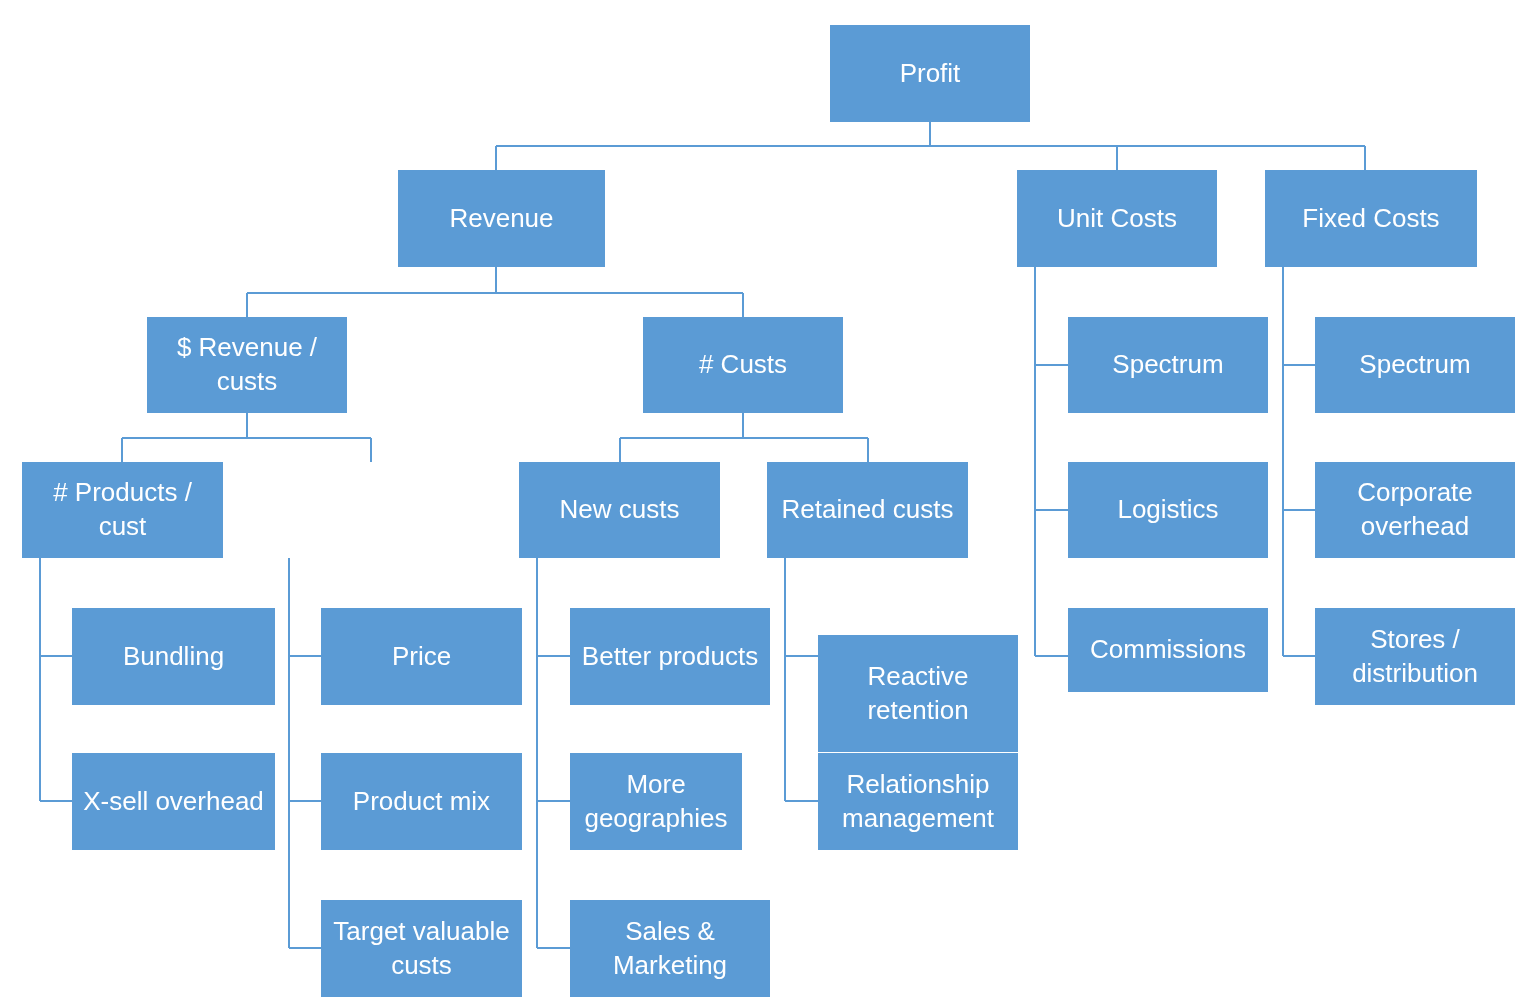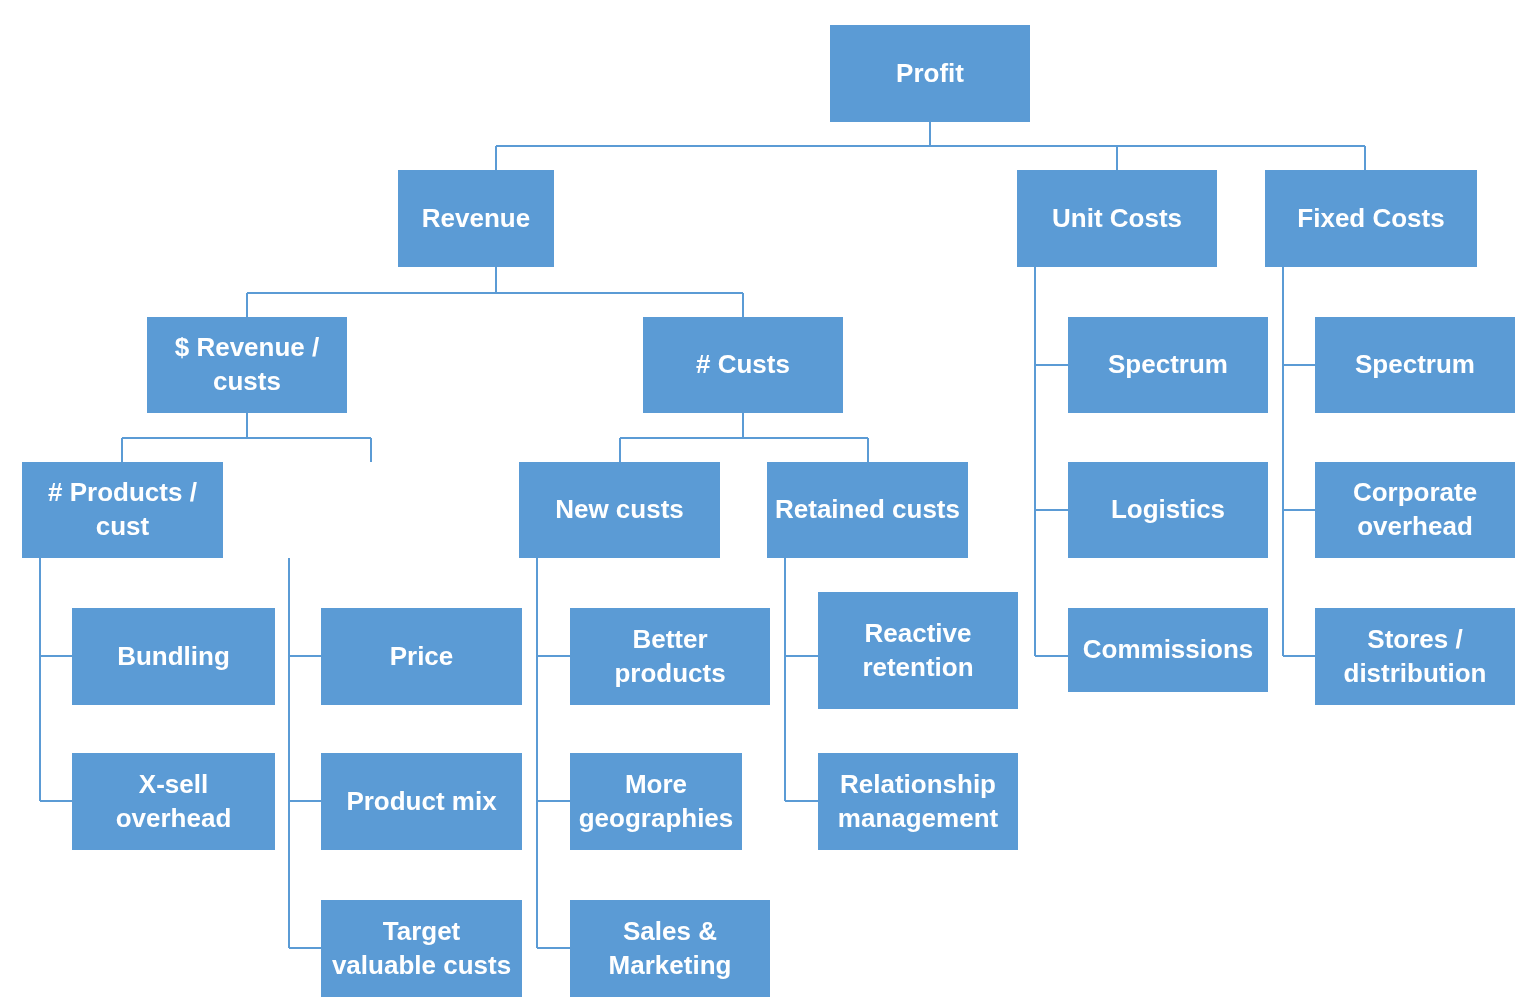--- a/index.html
+++ b/index.html
@@ -34,21 +34,20 @@
     background: #5B9BD5;
     color: #ffffff;
     display: flex;
     align-items: center;
     justify-content: center;
     text-align: center;
     font-size: 26px;
     line-height: 1.3;
     padding: 9px 8px;
     user-select: none;
-    font-weight: bold;
   }
 </style>
 </head>
 <body>
 
 <div class="canvas">
 
   <svg class="connector-layer" viewBox="0 0 1534 1008" xmlns="http://www.w3.org/2000/svg">
     <path d="M930 122 V146 M496 146 H1365 M496 146 V170 M1117 146 V170 M1365 146 V170"></path>
     <path d="M496 267 V293 M247 293 H743 M247 293 V317 M743 293 V317"></path>
@@ -57,39 +56,39 @@
     <path d="M40 558 V801 M40 656 H72 M40 801 H72"></path>
     <path d="M289 558 V948 M289 656 H321 M289 801 H321 M289 948 H321"></path>
     <path d="M537 558 V948 M537 656 H570 M537 801 H570 M537 948 H570"></path>
     <path d="M785 558 V801 M785 656 H818 M785 801 H818"></path>
     <path d="M1035 267 V656 M1035 365 H1068 M1035 510 H1068 M1035 656 H1068"></path>
     <path d="M1283 267 V656 M1283 365 H1315 M1283 510 H1315 M1283 656 H1315"></path>
   </svg>
 
   <div class="node" style="left:830px;top:25px;width:200px;height:97px">Profit</div>
 
-  <div class="node" style="left:398px;top:170px;width:156px;height:97px">Revenue</div>
+  <div class="node" style="left:398px;top:170px;width:207px;height:97px">Revenue</div>
   <div class="node" style="left:1017px;top:170px;width:200px;height:97px">Unit Costs</div>
   <div class="node" style="left:1265px;top:170px;width:212px;height:97px">Fixed Costs</div>
 
   <div class="node" style="left:147px;top:317px;width:200px;height:96px">$ Revenue / custs</div>
   <div class="node" style="left:643px;top:317px;width:200px;height:96px"># Custs</div>
   <div class="node" style="left:1068px;top:317px;width:200px;height:96px">Spectrum</div>
   <div class="node" style="left:1315px;top:317px;width:200px;height:96px">Spectrum</div>
 
   <div class="node" style="left:22px;top:462px;width:201px;height:96px"># Products / cust</div>
   <div class="node" style="left:519px;top:462px;width:201px;height:96px">New custs</div>
   <div class="node" style="left:767px;top:462px;width:201px;height:96px">Retained custs</div>
   <div class="node" style="left:1068px;top:462px;width:200px;height:96px">Logistics</div>
   <div class="node" style="left:1315px;top:462px;width:200px;height:96px">Corporate overhead</div>
 
   <div class="node" style="left:72px;top:608px;width:203px;height:97px">Bundling</div>
   <div class="node" style="left:321px;top:608px;width:201px;height:97px">Price</div>
   <div class="node" style="left:570px;top:608px;width:200px;height:97px">Better products</div>
-  <div class="node" style="left:818px;top:592px;width:200px;height:117px">Reactive retention</div>
+  <div class="node" style="left:818px;top:635px;width:200px;height:117px">Reactive retention</div>
   <div class="node" style="left:1068px;top:608px;width:200px;height:84px">Commissions</div>
   <div class="node" style="left:1315px;top:608px;width:200px;height:97px">Stores / distribution</div>
 
   <div class="node" style="left:72px;top:753px;width:203px;height:97px">X-sell overhead</div>
   <div class="node" style="left:321px;top:753px;width:201px;height:97px">Product mix</div>
   <div class="node" style="left:570px;top:753px;width:172px;height:97px">More geographies</div>
   <div class="node" style="left:818px;top:753px;width:200px;height:97px">Relationship management</div>
 
   <div class="node" style="left:321px;top:900px;width:201px;height:97px">Target valuable custs</div>
   <div class="node" style="left:570px;top:900px;width:200px;height:97px">Sales &amp; Marketing</div>

